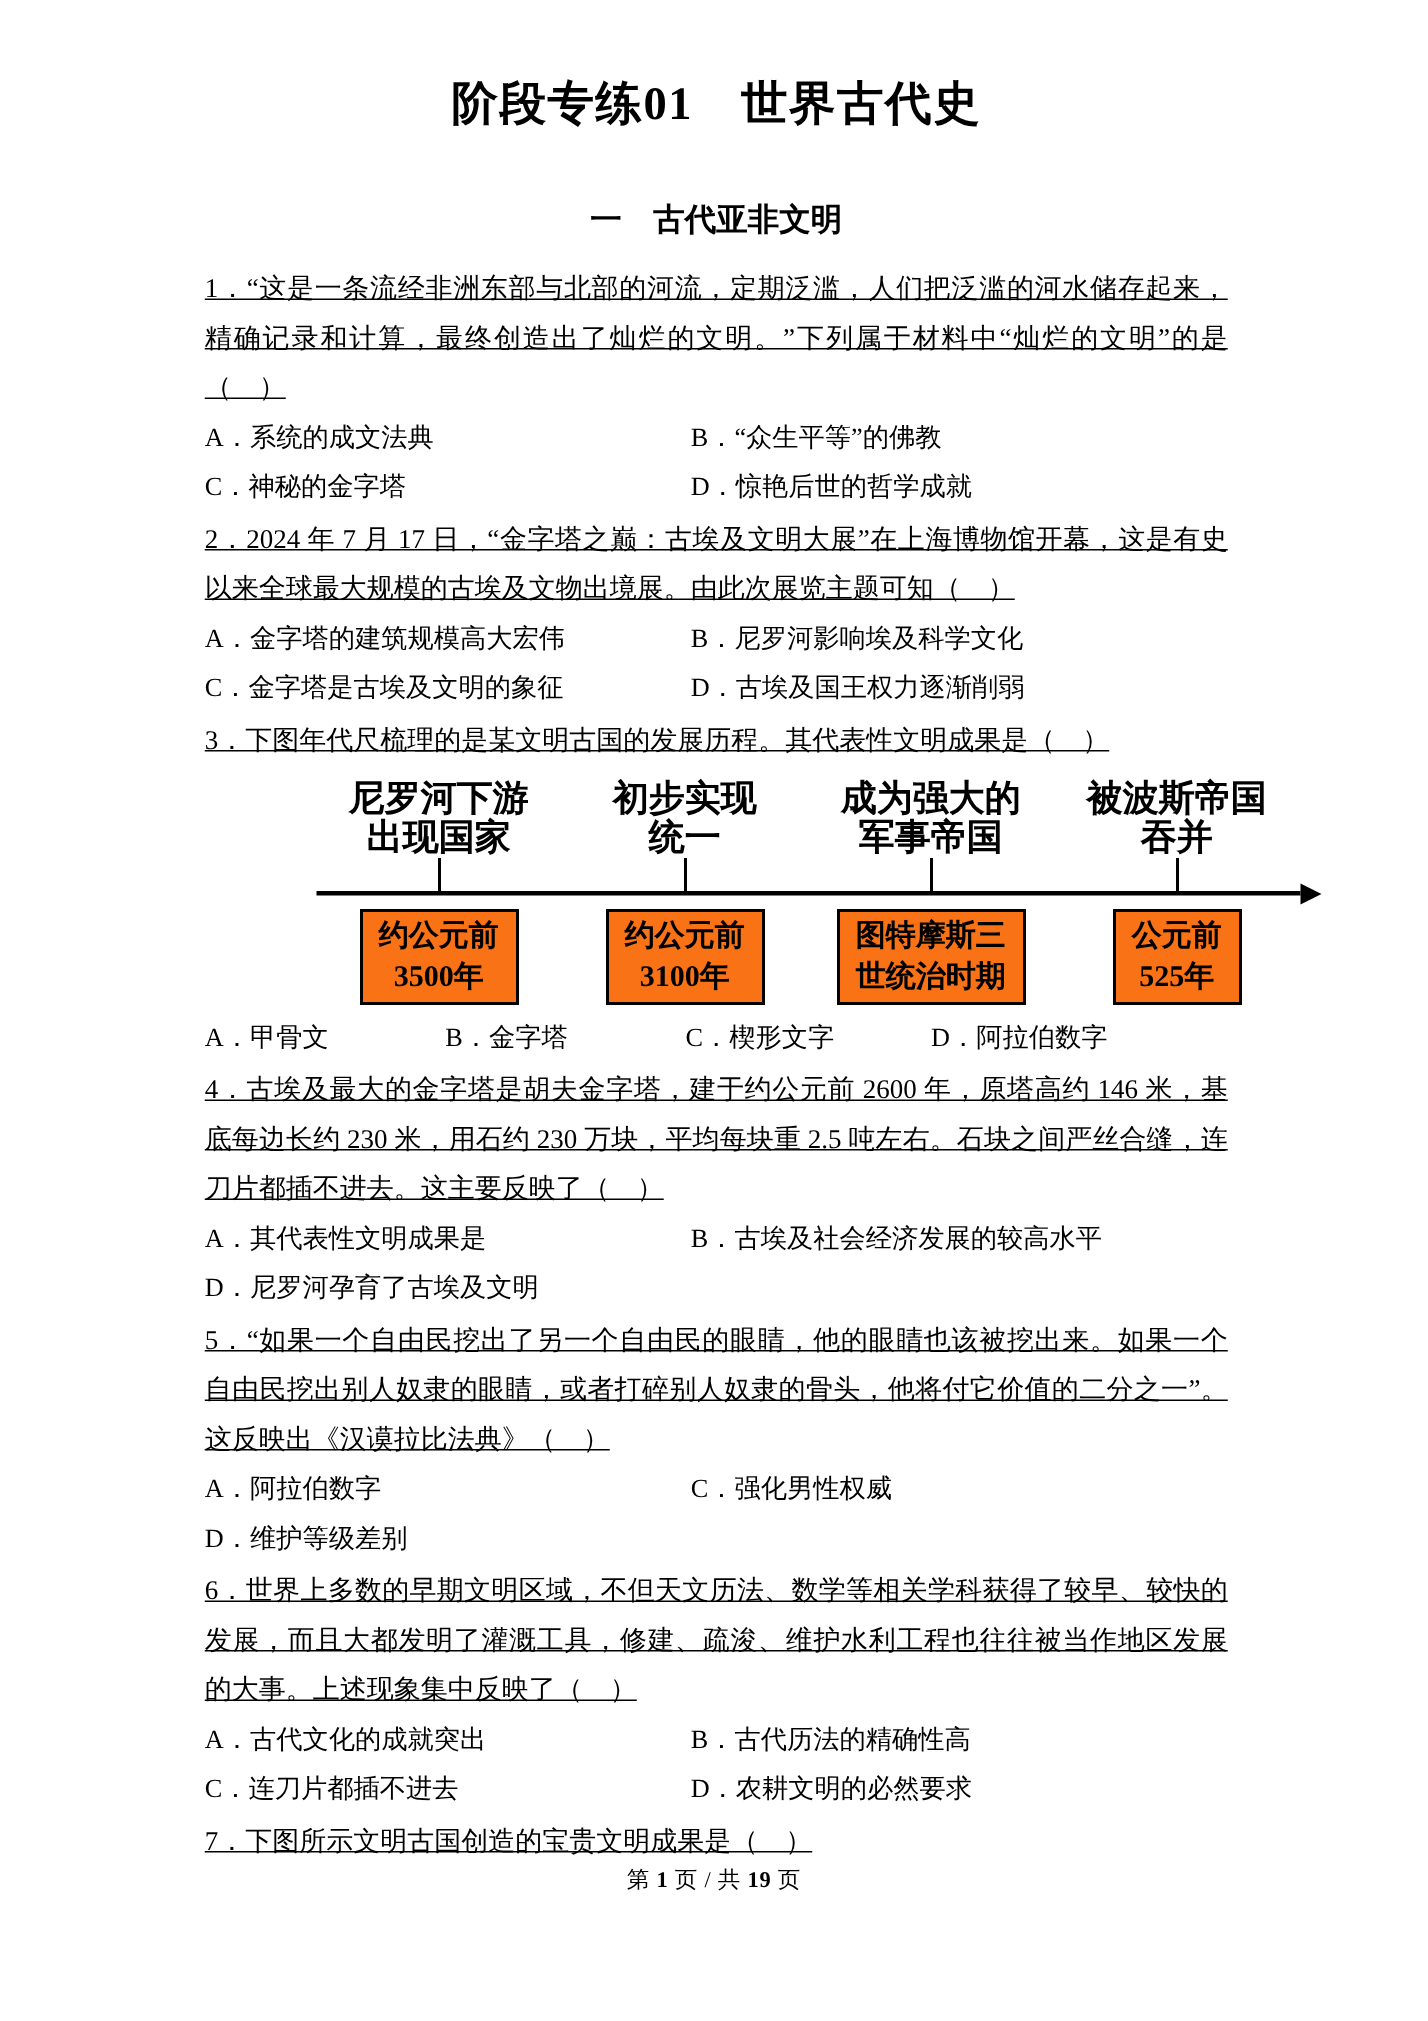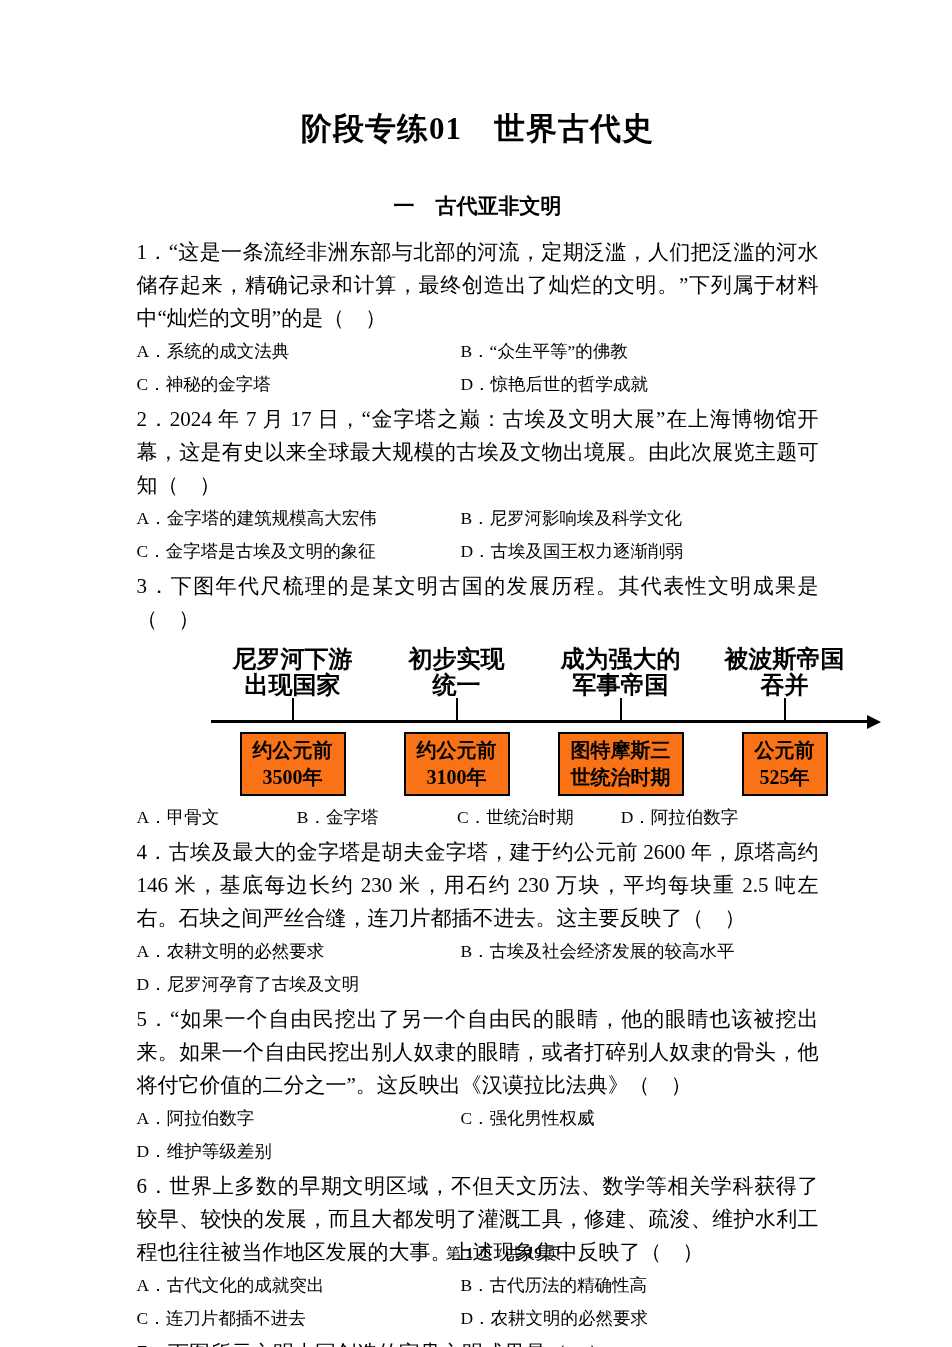--- a/index.html
+++ b/index.html
@@ -4,41 +4,42 @@
 <style>
   * { margin:0; padding:0; box-sizing:border-box; }
   html,body { background:#ffffff; }
   .page {
     position:relative;
     width:849px; height:1347px;
     margin:0 auto;
     background:#ffffff;
     color:#000;
     font-family:"Liberation Serif","DejaVu Serif",serif;
-    padding:108px 82px 0 85px;
+    padding:48px 82px 0 85px;
     overflow:hidden;
   }
   .exam-title {
     text-align:center;
     font-size:31px;
     font-weight:bold;
     letter-spacing:1px;
   }
   .section-heading {
     text-align:center;
     font-size:21px;
     font-weight:bold;
     margin-top:42px;
     margin-bottom:16px;
   }
   .question { margin-top:2px; }
   .stem {
-    font-size:21px;
+    font-size:18px;
     line-height:33px;
     text-align:justify;
+    text-decoration:underline;
   }
   .options {
     display:grid;
     grid-template-columns:47.5% 52.5%;
     font-size:17.5px;
     line-height:33px;
   }
   .options-4col { grid-template-columns:23.5% 23.5% 24% 29%; }
   .option { white-space:nowrap; }
 
@@ -70,21 +71,20 @@
     text-align:center;
     background:#f97316;
   }
   .page-footer {
     position:absolute;
     left:0; bottom:84px;
     width:100%;
     text-align:center;
     font-size:15px;
     letter-spacing:0.5px;
-    margin-left:28px;
   }
   .page-footer .num { font-weight:bold; }
 </style>
 </head>
 <body>
 
 <div class="page">
 
   <h1 class="exam-title">阶段专练01　世界古代史</h1>
   <h2 class="section-heading">一　古代亚非文明</h2>
@@ -170,29 +170,29 @@
             <span>公元前</span>
             <span>525年</span>
           </div>
         </div>
       </div>
     </figure>
 
     <div class="options options-4col">
       <div class="option">A．甲骨文</div>
       <div class="option">B．金字塔</div>
-      <div class="option">C．世统治时期</div>
+      <div class="option">C．楔形文字</div>
       <div class="option">D．阿拉伯数字</div>
     </div>
   </section>
 
   <section class="question">
     <p class="stem">4．古埃及最大的金字塔是胡夫金字塔，建于约公元前 2600 年，原塔高约 146 米，基底每边长约 230 米，用石约 230 万块，平均每块重 2.5 吨左右。石块之间严丝合缝，连刀片都插不进去。这主要反映了（　）</p>
     <div class="options">
-      <div class="option">A．农耕文明的必然要求</div>
+      <div class="option">A．其代表性文明成果是</div>
       <div class="option">B．古埃及社会经济发展的较高水平</div>
       <div class="option">D．尼罗河孕育了古埃及文明</div>
     </div>
   </section>
 
   <section class="question">
     <p class="stem">5．“如果一个自由民挖出了另一个自由民的眼睛，他的眼睛也该被挖出来。如果一个自由民挖出别人奴隶的眼睛，或者打碎别人奴隶的骨头，他将付它价值的二分之一”。这反映出《汉谟拉比法典》（　）</p>
     <div class="options">
       <div class="option">A．阿拉伯数字</div>
       <div class="option">C．强化男性权威</div>

